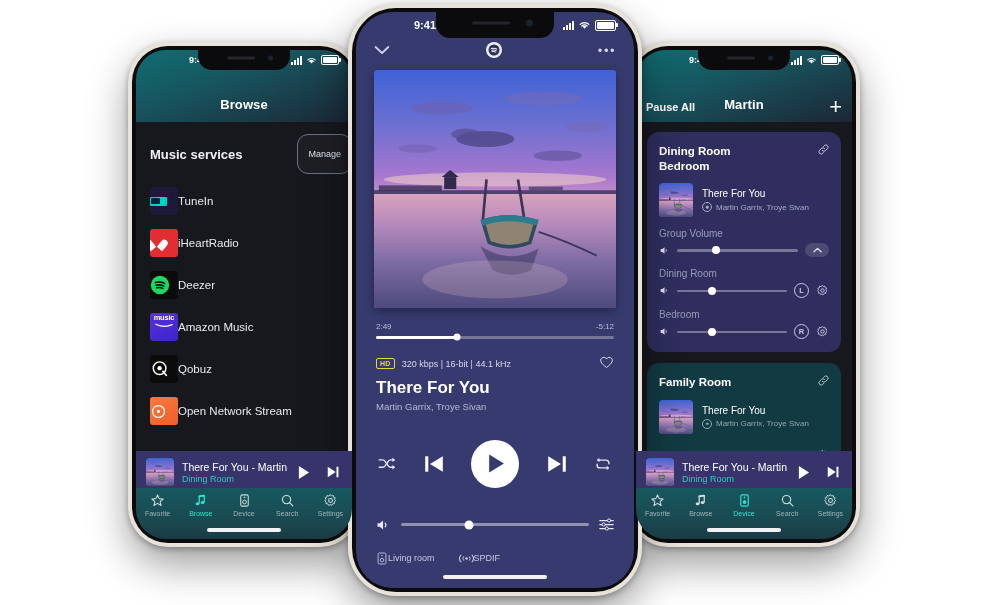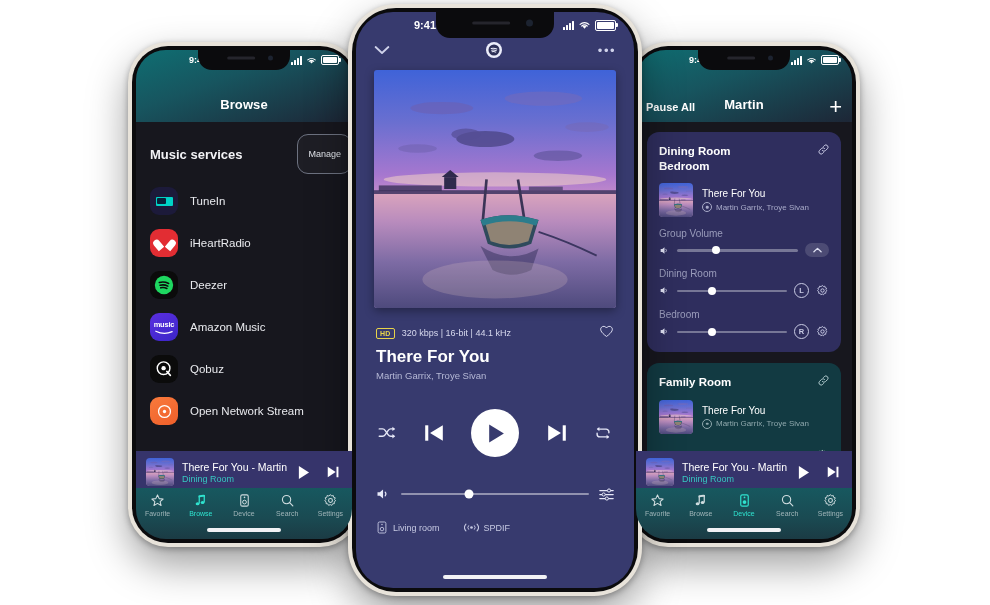--- a/index.html
+++ b/index.html
@@ -44,23 +44,23 @@
   .sheader .lbtn{position:absolute;left:10px;bottom:9px;font-size:11px;color:#fff;font-weight:700;}
   .sheader .rbtn{position:absolute;right:10px;bottom:4px;font-size:22px;color:#fff;line-height:1;font-weight:300;}
 
   
   .sectrow{display:flex;align-items:center;justify-content:space-between;
            padding:12px 14px 6px 14px;}
   .secttitle{color:#f2f2f5;font-size:13px;font-weight:bold;}
   .managebtn{border:1px solid #6d7280;border-radius:11px;color:#dfe2e8;
              font-size:9px;padding:14px 10px;background:rgba(255,255,255,.03);white-space:nowrap;}
   .srvlist{padding:0 0 0 14px;}
-  .srvrow{display:flex;align-items:center;gap:12px;height:42px;}
-  .srvico{width:28px;height:28px;border-radius:9px;flex:0 0 28px;position:relative;
-          display:flex;align-items:center;justify-content:center;overflow:hidden;}
+  .srvrow{display:flex;align-items:center;height:42px;}
+  .srvico{width:28px;height:28px;border-radius:3px;flex:0 0 28px;position:relative;
+          display:flex;align-items:center;justify-content:flex-start;overflow:hidden;}
   .srvname{color:#e9eaee;font-size:11.5px;font-weight:500;}
 
   .ic-tunein{background:#1c1a3a;}
   .ic-tunein .tag{width:17px;height:9px;border-radius:1px;background:#00d2c6;position:relative;}
   .ic-tunein .tag:before{content:"";position:absolute;left:1px;top:1.5px;width:9px;height:6px;background:#07223a;border-radius:1px;}
   .ic-heart{background:#e22d33;}
   .ic-heart .h{width:13px;height:13px;position:relative;}
   .ic-heart .h:before,.ic-heart .h:after{content:"";position:absolute;width:7px;height:11px;
     background:#fff;border-radius:7px 7px 0 0;top:1px;}
   .ic-heart .h:before{left:0;transform:rotate(-40deg);transform-origin:50% 100%;}
@@ -117,21 +117,21 @@
   .artistname{padding:0 20px;color:#b6b9d6;font-size:9.5px;margin-top:3px;}
   .transport{display:flex;align-items:center;justify-content:space-between;
              padding:0 22px;margin-top:28px;}
   .playbtn{width:48px;height:48px;border-radius:50%;background:#fff;
            display:flex;align-items:center;justify-content:center;}
   .volrow{display:flex;align-items:center;gap:10px;padding:0 20px;margin-top:30px;}
   .voltrack{flex:1;height:2.5px;border-radius:2px;background:rgba(255,255,255,.45);position:relative;}
   .volknob{position:absolute;top:50%;transform:translate(-50%,-50%);
            width:9px;height:9px;border-radius:50%;background:#fff;}
   .outrow{display:flex;align-items:center;gap:8px;padding:0 20px;margin-top:20px;color:#c6c9e2;font-size:9px;}
-  .outitem{display:flex;align-items:center;gap:5px;}
+  .outitem{display:flex;align-items:center;}
 
   
   .devbody{padding:10px 11px 0 11px;}
   .card{border-radius:12px;padding:12px 12px 13px 12px;margin-bottom:11px;position:relative;}
   .card.purple{background:#2f2e5e;}
   .card.teal{background:#123a42;}
   .cardtitle{color:#fff;font-size:11.5px;font-weight:bold;line-height:1.32;}
   .linkicon{position:absolute;right:11px;top:11px;}
   .nowrow{display:flex;align-items:center;gap:9px;margin-top:9px;}
   .nowrow .art{width:34px;height:34px;border-radius:4px;flex:0 0 34px;overflow:hidden;}
@@ -633,20 +633,30 @@
         </div>
         <div class="dots">•••</div>
       </div>
 
       <div class="albumwrap" style="width:242px;height:238px;">
         <svg class="album" viewBox="0 0 100 100" preserveAspectRatio="none" width="242" height="238">
             <use href="#albumart"></use>
           </svg>
       </div>
 
+      <div class="progwrap">
+        <div class="progtimes">
+          <span>2:49</span>
+          <span>-5:12</span>
+        </div>
+        <div class="progtrack">
+          <div class="progfill" style="width:34%"></div>
+          <div class="progknob" style="left:34%"></div>
+        </div>
+      </div>
 
       <div class="metarow">
         <span class="hdbadge">HD</span>
         <span class="metatxt">320 kbps | 16-bit | 44.1 kHz</span>
         <span class="heartbtn">
           <svg width="15" height="14" viewBox="0 0 22 20">
               <path d="M11 18 C2 11.6 1.2 7.2 3.6 4.6 a4.6 4.6 0 0 1 7.4 1 a4.6 4.6 0 0 1 7.4 -1 C20.8 7.2 20 11.6 11 18 Z" fill="none" stroke="#dfe1f3" stroke-width="1.4"></path>
             </svg>
         </span>
       </div>

